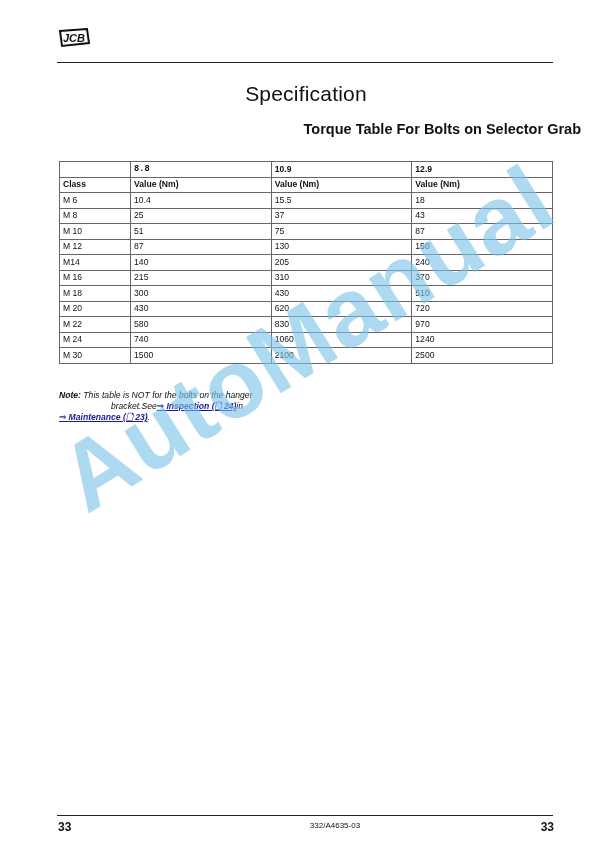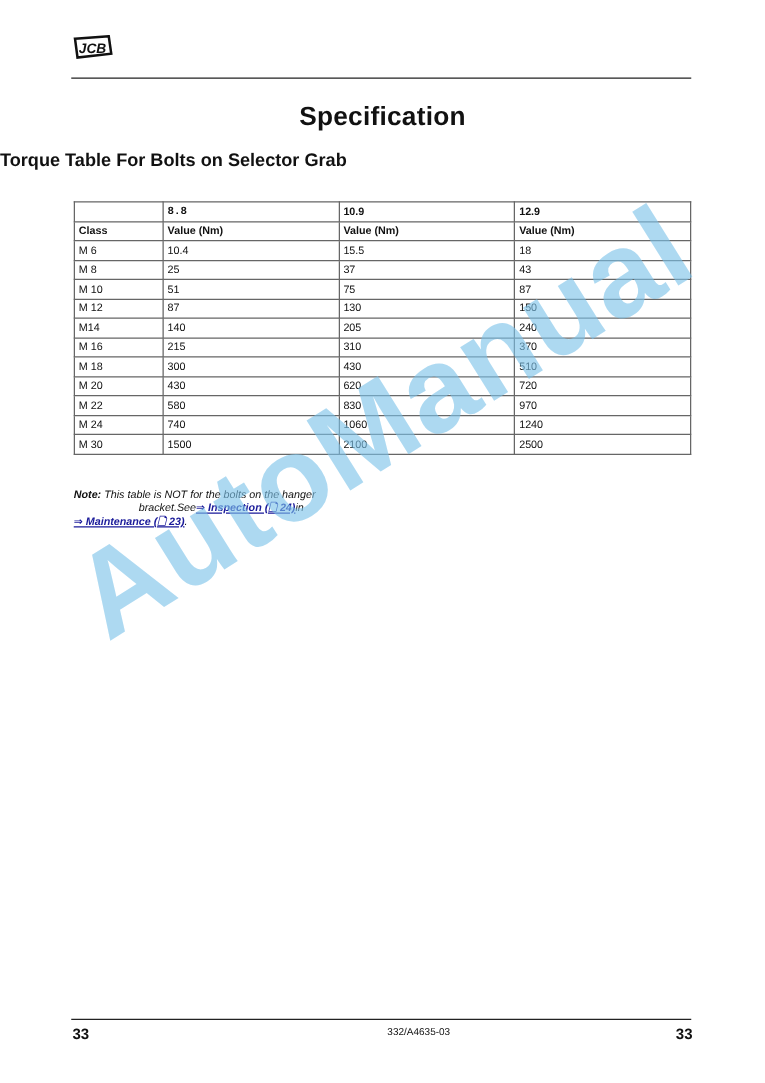--- a/index.html
+++ b/index.html
@@ -1,22 +1,22 @@
 <!DOCTYPE html>
 <html><head>
 <meta charset="utf-8">
 <style>
   html, body { margin:0; padding:0; background:#ffffff; }
   body { width:612px; height:866px; position:relative; overflow:hidden;
          font-family:"Liberation Sans", "DejaVu Sans", sans-serif; color:#111; }
   .logo { position:absolute; left:57px; top:28px; width:34px; height:20px;text-align:right; }
   .header-rule { position:absolute; left:57px; top:62px; width:496px; height:1px; background:#222; }
   .page-title { position:absolute; left:0; width:612px; top:82px; text-align:center;
-                font-size:21px; font-weight:bold; letter-spacing:0.2px; }
-  .table-title { position:absolute; left:0; width:581px; top:121px; text-align:left;
+                font-size:21px; font-weight:normal; letter-spacing:0.2px; }
+  .table-title { position:absolute; left:0; width:581px; top:121px; text-align:right;
                  font-size:14.5px; font-weight:bold; }
   table.torque { position:absolute; left:59px; top:161px; width:494px;
                  border-collapse:collapse; font-size:8.6px; }
   table.torque td { border:1px solid #666; height:14.5px; padding:0 0 0 3px;
                     vertical-align:middle; line-height:13px; }
   table.torque td.c0 { width:68px; }
   table.torque td.c1 { width:139px;font-family:Liberation Mono, monospace; }
   table.torque td.c2 { width:139px; }
   table.torque td.c3 { width:139px; }
   table.torque tr.hdr td { font-weight:bold; }

